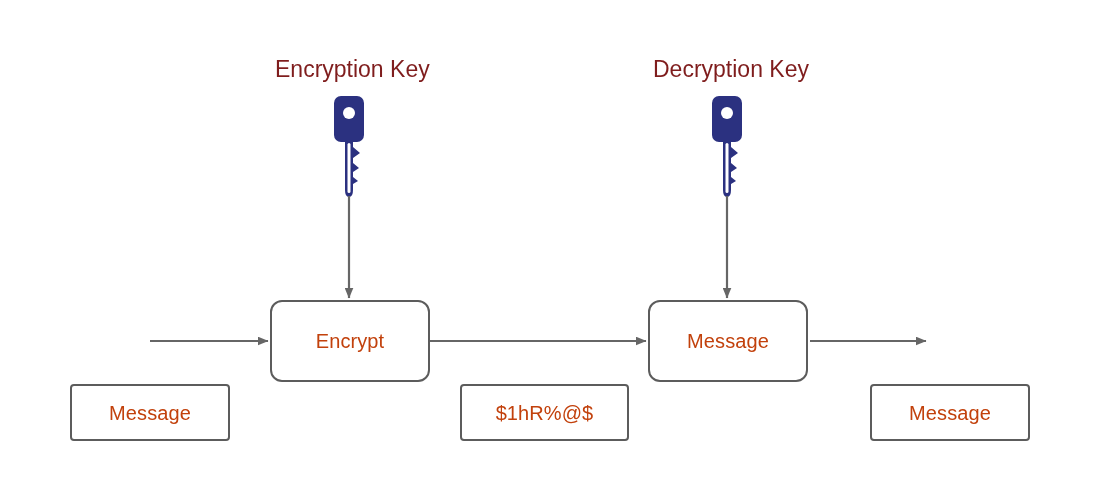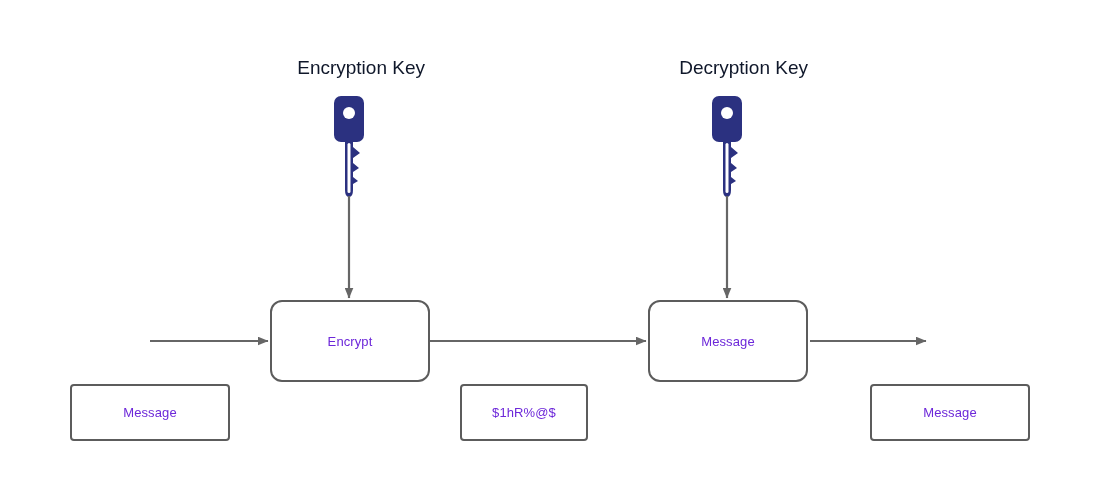--- a/index.html
+++ b/index.html
@@ -21,38 +21,38 @@
     background: #ffffff;
   }
   .node {
     position: absolute;
     box-sizing: border-box;
     border: 2px solid #5c5c5c;
     background: #ffffff;
     display: flex;
     align-items: center;
     justify-content: center;
-    color: #6d28d9;
-    font-size: 13px;
+    color: #c2410c;
+    font-size: 20px;
     line-height: 1;
     letter-spacing: 0.1px;
   }
   .proc {
     border-radius: 12px;
   }
   .data-box {
     border-radius: 4px;
   }
   .caption {
     position: absolute;
-    color: #0f172a;
-    font-size: 19px;
+    color: #7f1d1d;
+    font-size: 23px;
     line-height: 1;
     white-space: nowrap;
-    text-align: right;
+    text-align: center;
   }
   .svg-layer {
     position: absolute;
     left: 0;
     top: 0;
     width: 1100px;
     height: 484px;
     pointer-events: none;
   }
   .key-wrap {
@@ -135,17 +135,17 @@
       <line x1="810" y1="341" x2="926" y2="341" marker-end="url(#ah)"></line>
     </g>
   </svg>
 
   <div class="node proc" style="left:270px; top:300px; width:160px; height:82px;">Encrypt</div>
 
   <div class="node proc" style="left:648px; top:300px; width:160px; height:82px;">Message</div>
 
   <div class="node data-box" style="left:70px; top:384px; width:160px; height:57px;">Message</div>
 
-  <div class="node data-box" style="left:460px; top:384px; width:128px; height:57px;">$1hR%@$</div>
+  <div class="node data-box" style="left:460px; top:384px; width:169px; height:57px;">$1hR%@$</div>
 
   <div class="node data-box" style="left:870px; top:384px; width:160px; height:57px;">Message</div>
 
 </div>
 
 </body></html>

